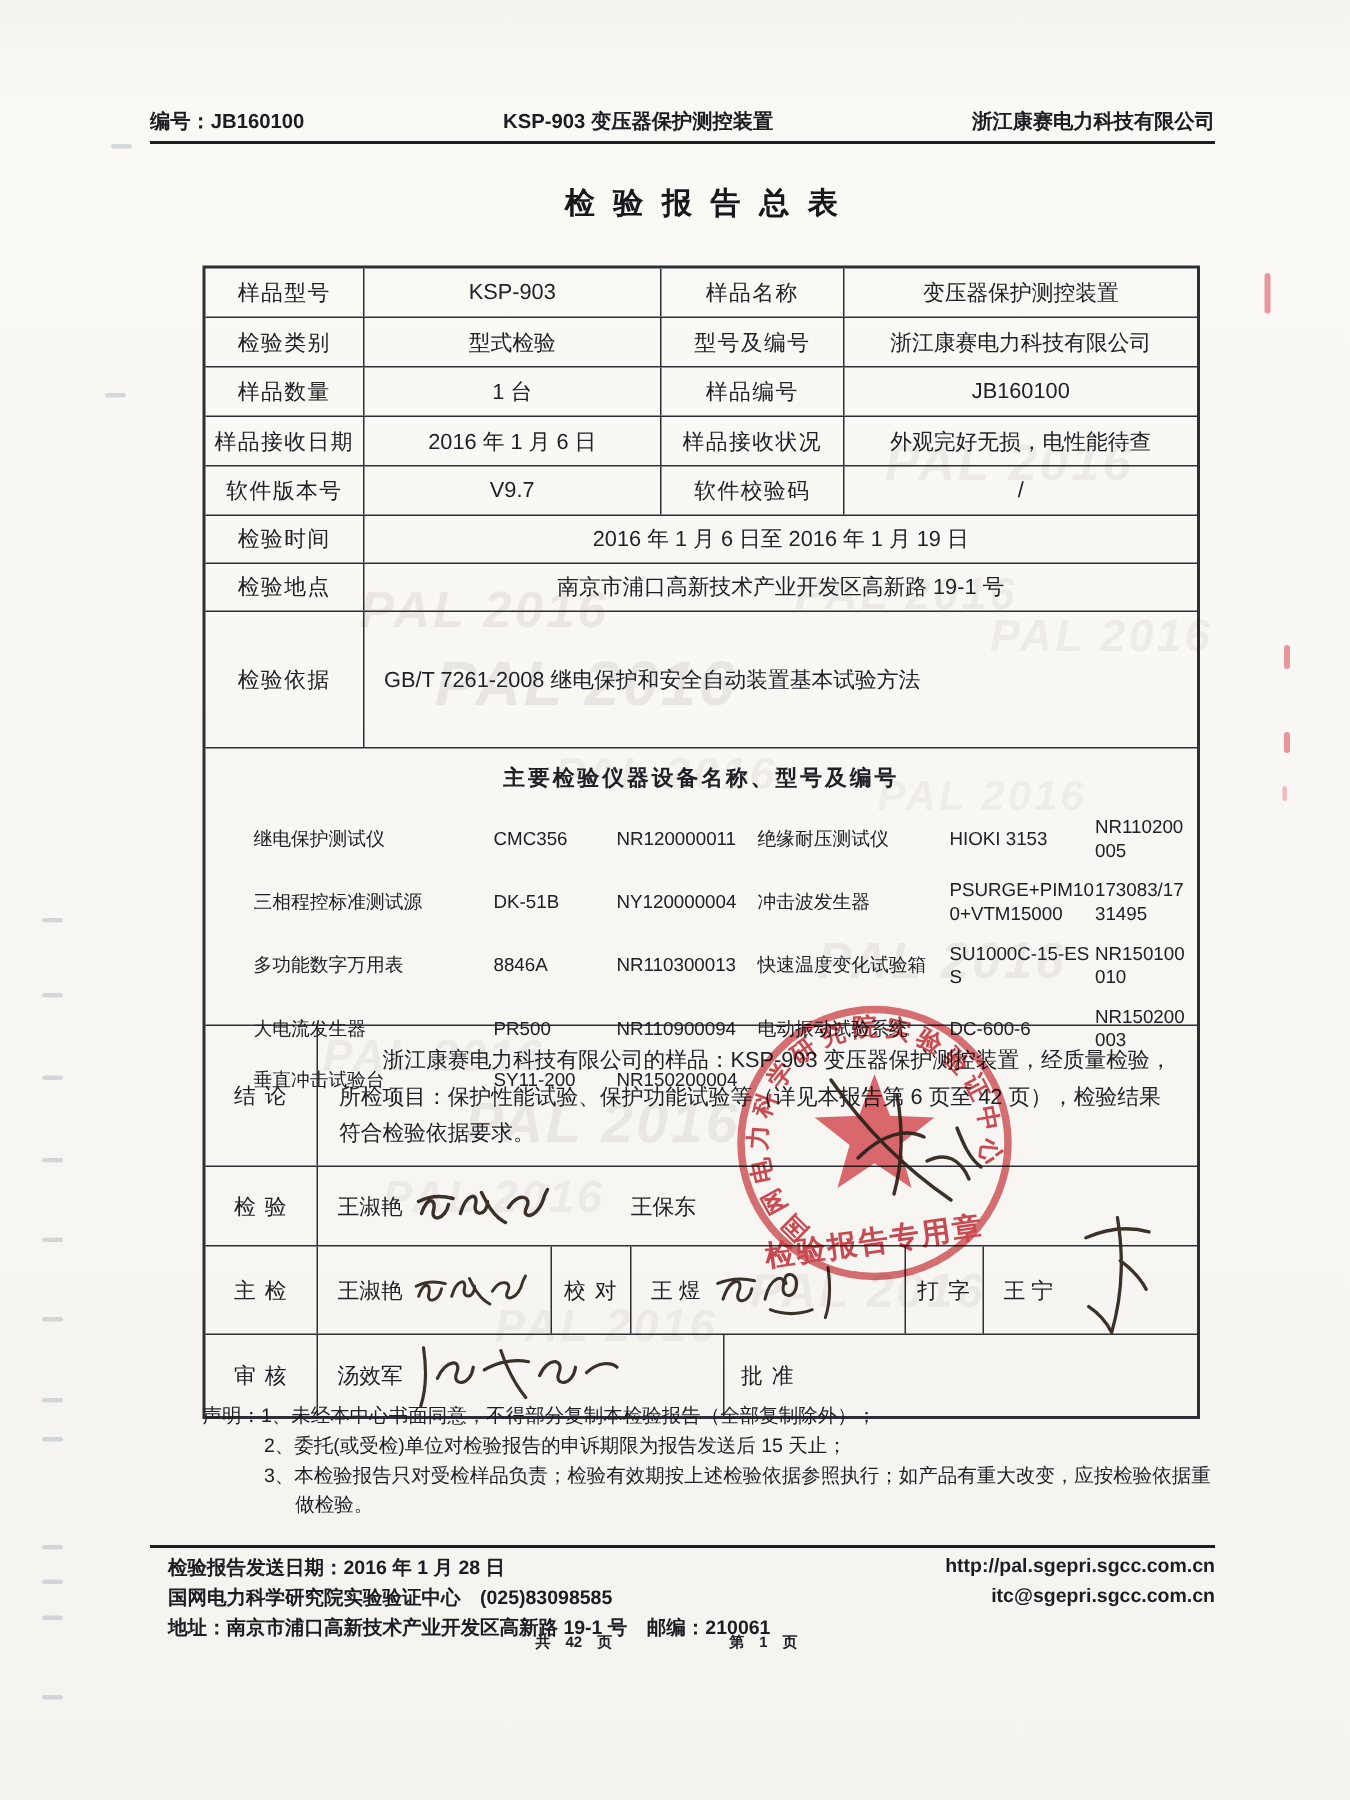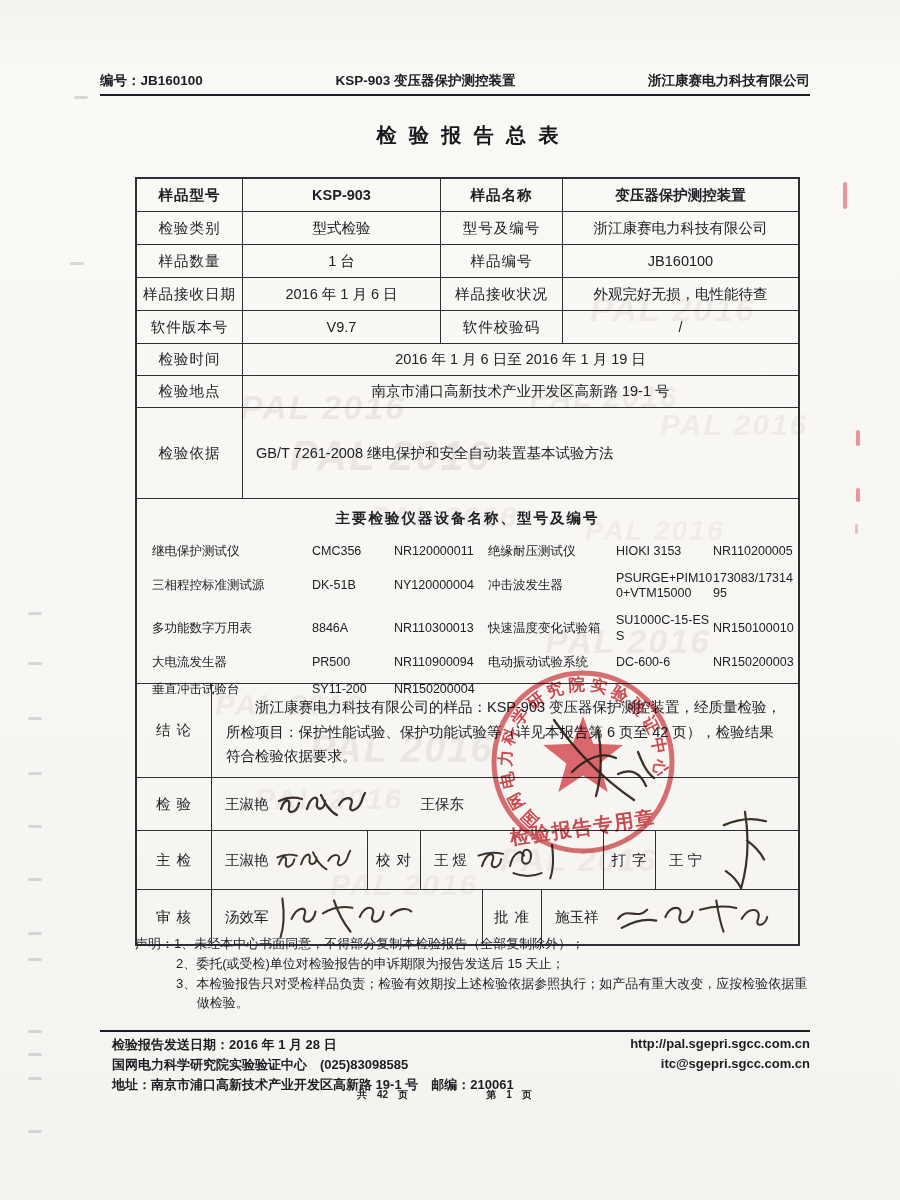--- a/index.html
+++ b/index.html
@@ -16,37 +16,37 @@
   
   #hdr{left:100px;top:72px;width:710px;display:flex;justify-content:space-between;
        font-size:13.5px;font-weight:bold;color:#1c1c22;z-index:2;}
   #hdr-rule{left:100px;top:94px;width:710px;height:2px;background:#1d1d24;z-index:2;}
   #title{left:135px;top:122px;width:665px;text-align:center;font-size:20px;font-weight:bold;
          letter-spacing:.62em;text-indent:.62em;color:#17171c;z-index:2;}
   
   #tbl{left:135px;top:177px;width:665px;border:2px solid var(--bc);box-sizing:border-box;
        background:transparent;z-index:2;}
   .row{display:flex;border-top:1.6px solid var(--bc);align-items:stretch;}
-  .row:first-child{border-top:none;font-weight:bold;}
+  .row:first-child{border-top:none;}
   .cell{display:flex;align-items:center;justify-content:center;border-left:1.6px solid var(--bc);
         box-sizing:border-box;font-size:14.5px;color:#202026;text-align:center;}
   .cell:first-child{border-left:none;}
   .lbl{letter-spacing:1px;}
   .w105{width:105px;flex:none;} .w74{width:74px;flex:none;}
   .w156{width:156px;flex:none;} .w53{width:53px;flex:none;} .w183{width:183px;flex:none;}
   .w52{width:52px;flex:none;} .w271{width:271px;flex:none;} .w59{width:59px;flex:none;}
   .grow{flex:1 1 auto;}
   .h32{height:32px;} .h31{height:31px;} .h90{height:90px;} .h184{height:184px;}
   .h93{height:93px;} .h52{height:52px;} .h58{height:58px;} .h54{height:54px;}
   .left{justify-content:flex-start;text-align:left;padding-left:13px;}
   
   #equip{flex-direction:column;justify-content:flex-start;align-items:stretch;padding-top:10px;}
   #equip-h{text-align:center;font-size:14.5px;font-weight:bold;letter-spacing:2px;}
   #equip-grid{display:grid;grid-template-columns:160px 82px 94px 128px 97px auto;
-              padding-left:15px;padding-right:4px;margin-top:16px;row-gap:11px;
+              padding-left:32px;padding-right:4px;margin-top:16px;row-gap:11px;
               font-size:12.5px;align-items:center;text-align:left;}
   #equip-grid span{display:block;word-break:break-all;line-height:1.25;}
   
   #concl-text{display:block;padding:9px 14px 6px 14px;text-indent:2em;line-height:1.72;
               font-size:14.5px;text-align:left;align-self:center;}
   
   .sigsvg{flex:none;}
   .sig path{fill:none;stroke:#2a2017;stroke-width:2.3;stroke-linecap:round;stroke-linejoin:round;opacity:.92;}
   .name{white-space:nowrap;}
   
@@ -209,26 +209,20 @@
 
   <div class="row h54">
     <div class="cell lbl w74">审 核</div>
     <div class="cell w271 left" style="gap:6px;">
       <span class="name">汤效军</span>
       <svg class="sig sigsvg" width="140" height="46" viewBox="0 0 152 48">
         <path d="M8,4 C10,18 10,34 6,46 M18,26 C24,12 36,12 32,22 C28,32 42,32 44,18 M52,20 C62,14 74,12 84,14 M64,6 C68,18 74,30 82,40 M92,24 C98,10 110,12 106,22 C102,32 116,32 118,18 M126,22 C134,14 144,14 148,18"></path>
       </svg>
     </div>
     <div class="cell lbl w59">批 准</div>
-    <div class="cell grow left" style="gap:10px;">
-      <span class="name">施玉祥</span>
-      <svg class="sig sigsvg" width="160" height="40" viewBox="0 0 176 44">
-        <path d="M10,24 C20,10 30,26 42,14 M14,34 C28,26 42,24 52,26 M62,22 C68,8 82,10 78,20 C74,32 90,30 92,16 M100,14 C114,10 130,10 140,12 M118,4 C120,16 122,28 126,38 M146,24 C154,10 168,12 164,24 C160,34 172,32 174,22"></path>
-      </svg>
-    </div>
   </div>
 </div>
 
 <svg class="abs" id="stamp" viewBox="0 0 214 214">
   <circle class="ring" cx="106" cy="104" r="89"></circle>
   <path class="star" d="M106,58 L116.3,85.8 L145.9,87 L122.6,105.4 L130.7,134 L106,117.5 L81.3,134 L89.4,105.4 L66.1,87 L95.7,85.8 Z"></path>
   <path id="arcpath" d="M 64.7 163 A 72 72 0 1 1 147.3 163" fill="none" stroke="none"></path>
   <text font-size="16.5" letter-spacing="4.2">
     <textPath href="#arcpath" startOffset="2">国网电力科学研究院实验验证中心</textPath>
   </text>

